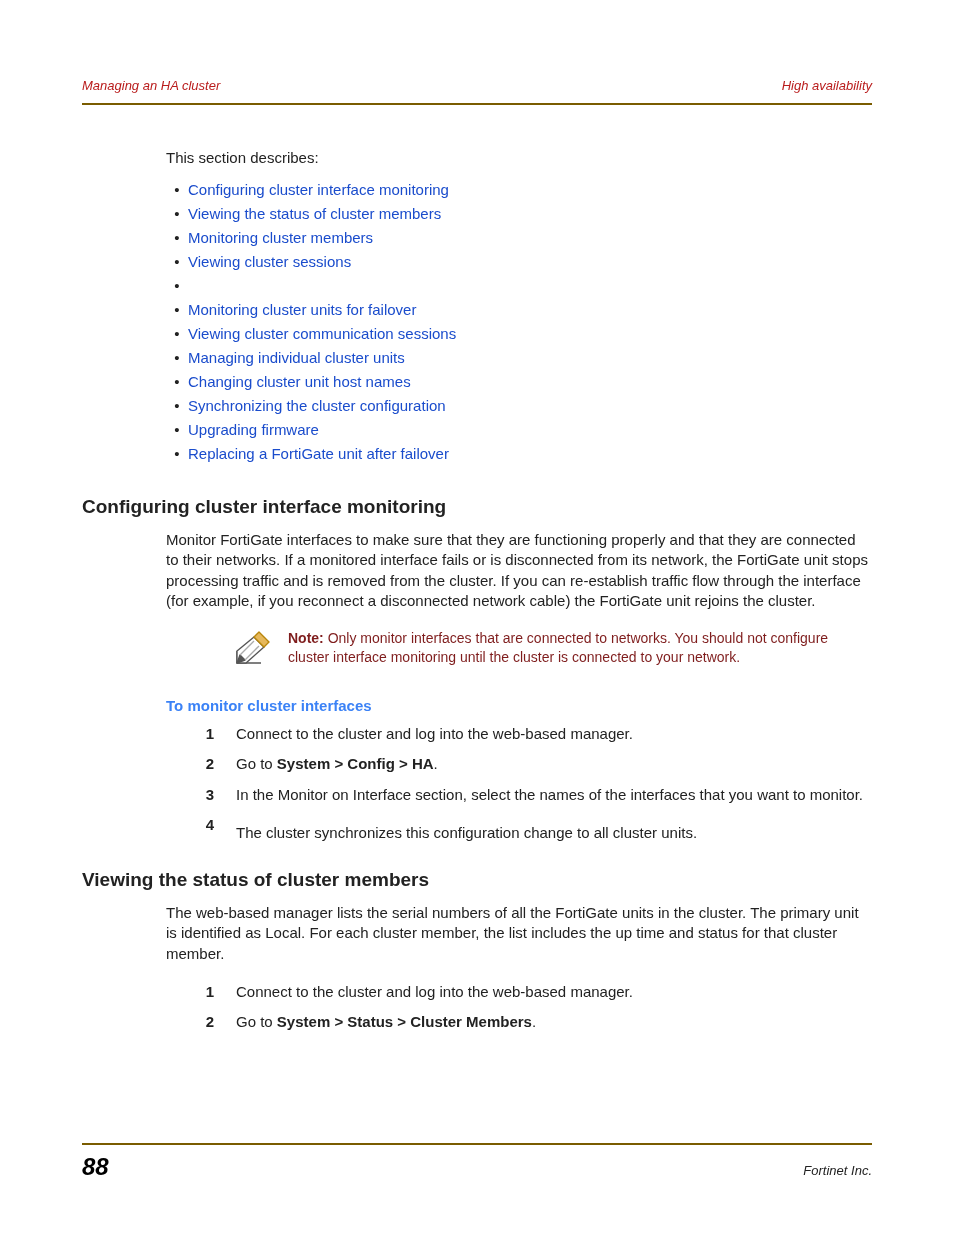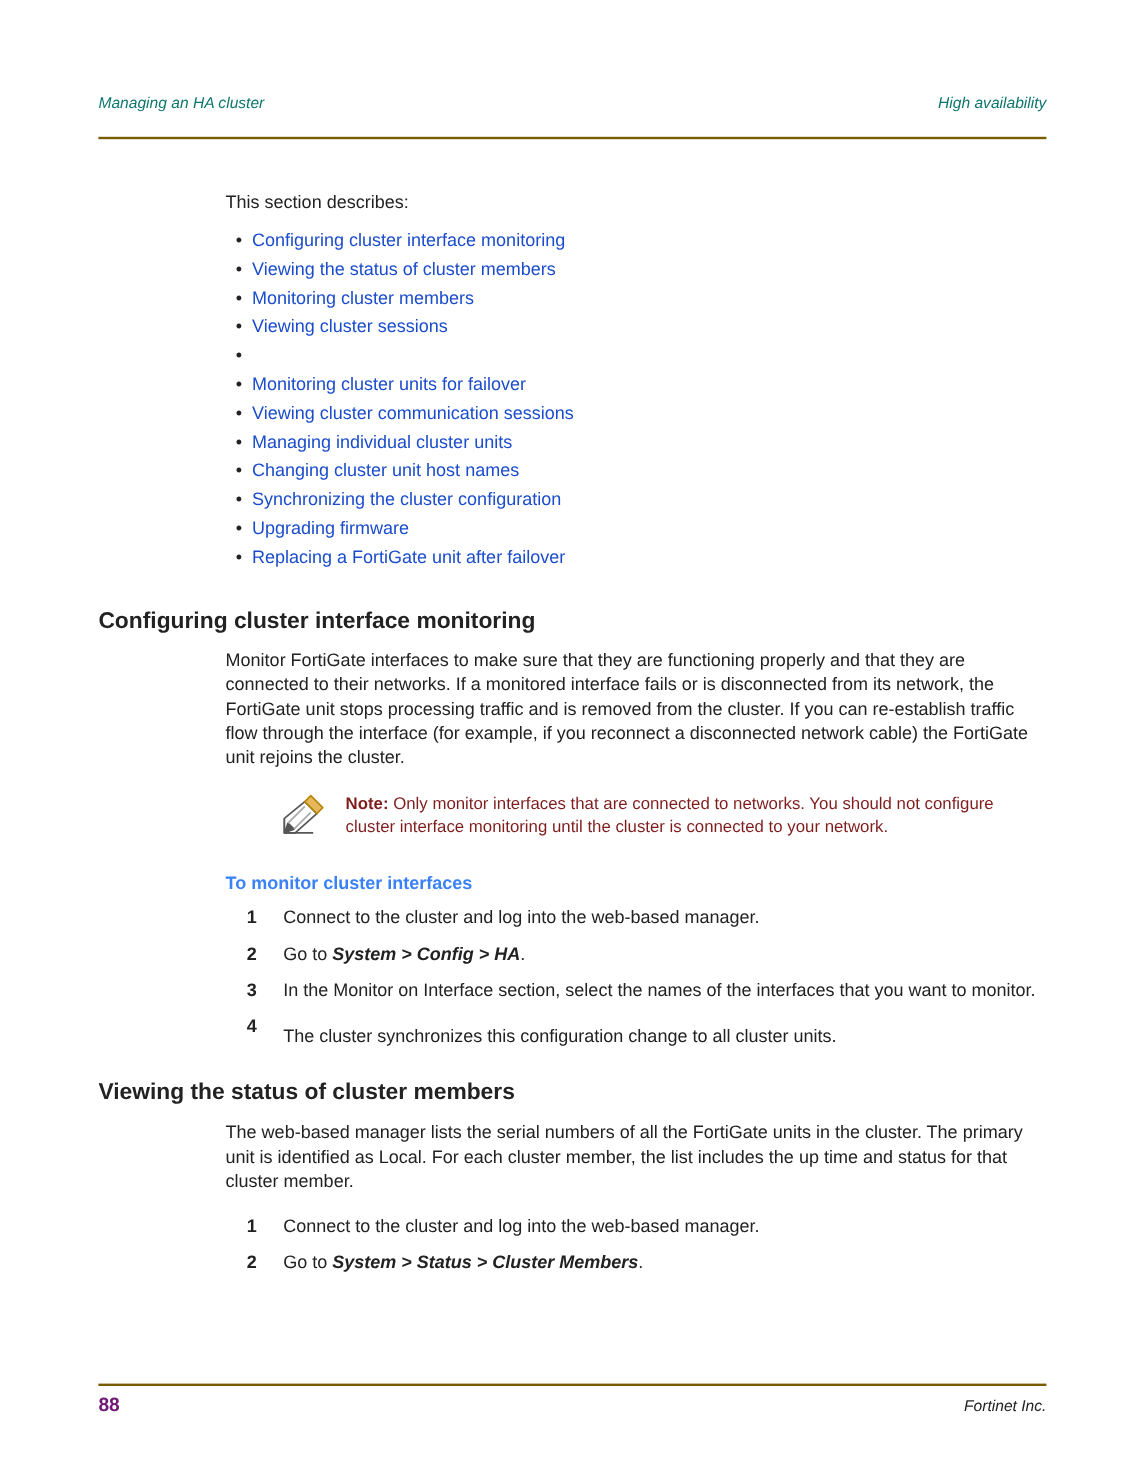--- a/index.html
+++ b/index.html
@@ -13,29 +13,29 @@
     width: 954px;
     min-height: 1235px;
     padding: 78px 82px 40px 82px;
     position: relative;
   }
   .running-header {
     display: flex;
     justify-content: space-between;
     font-style: italic;
     font-size: 13px;
-    color: #0f766e;
-    padding-bottom: 21px;
+    color: #b91c1c;
+    padding-bottom: 10px;
   }
   .running-header-rule {
     border-bottom: 2px solid #7a5c00;
     margin-bottom: 44px;
   }
   .body-col {
-    margin-left: 106px;
+    margin-left: 84px;
   }
   .intro-text {
     font-size: 15px;
     color: #222;
     margin-bottom: 12px;
   }
   ul.link-list {
     list-style: none;
     padding: 0;
     margin: 0 0 30px 0;
@@ -107,21 +107,21 @@
     margin-bottom: 10px;
   }
   ol.steps li .num {
     flex: 0 0 44px;
     text-align: right;
     padding-right: 22px;
     font-weight: bold;
     margin-left: -44px;
   }
   ol.steps li .step-body { flex: 1; }
-  .step-body .bold { font-weight: bold; font-style: italic; }
+  .step-body .bold { font-weight: bold; }
   .step-note {
     margin-top: 8px;
   }
   .section-block { margin-bottom: 18px; }
 
   .footer {
     position: absolute;
     left: 82px;
     right: 82px;
     bottom: 54px;
@@ -130,23 +130,24 @@
     border-top: 2px solid #7a5c00;
     height: 0;
     margin-bottom: 8px;
   }
   .footer-row {
     display: flex;
     justify-content: space-between;
     align-items: baseline;
   }
   .page-num {
-    color: #701a75;
+    color: #000000;
     font-weight: bold;
-    font-size: 16px;
+    font-size: 24px;
+    font-style: italic;
   }
   .company {
     font-style: italic;
     font-size: 13px;
     color: #222;
   }
   .numcol {
     margin-left: 154px;
   }
 </style>

